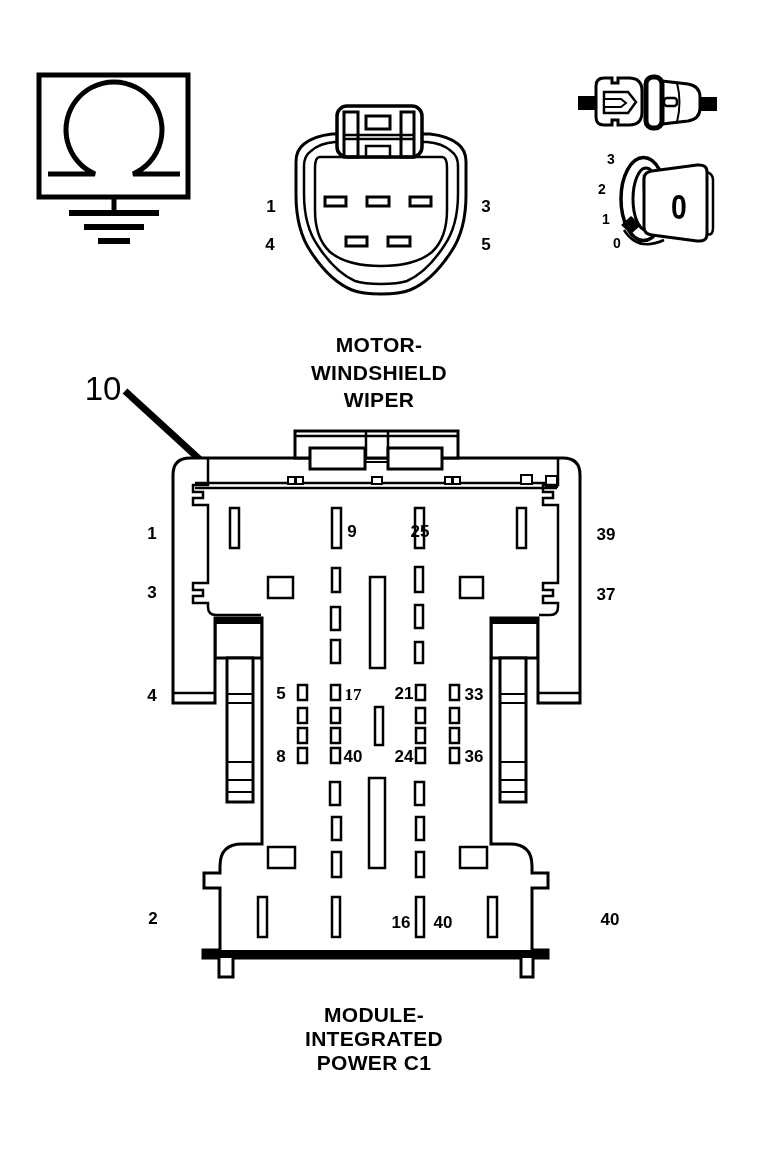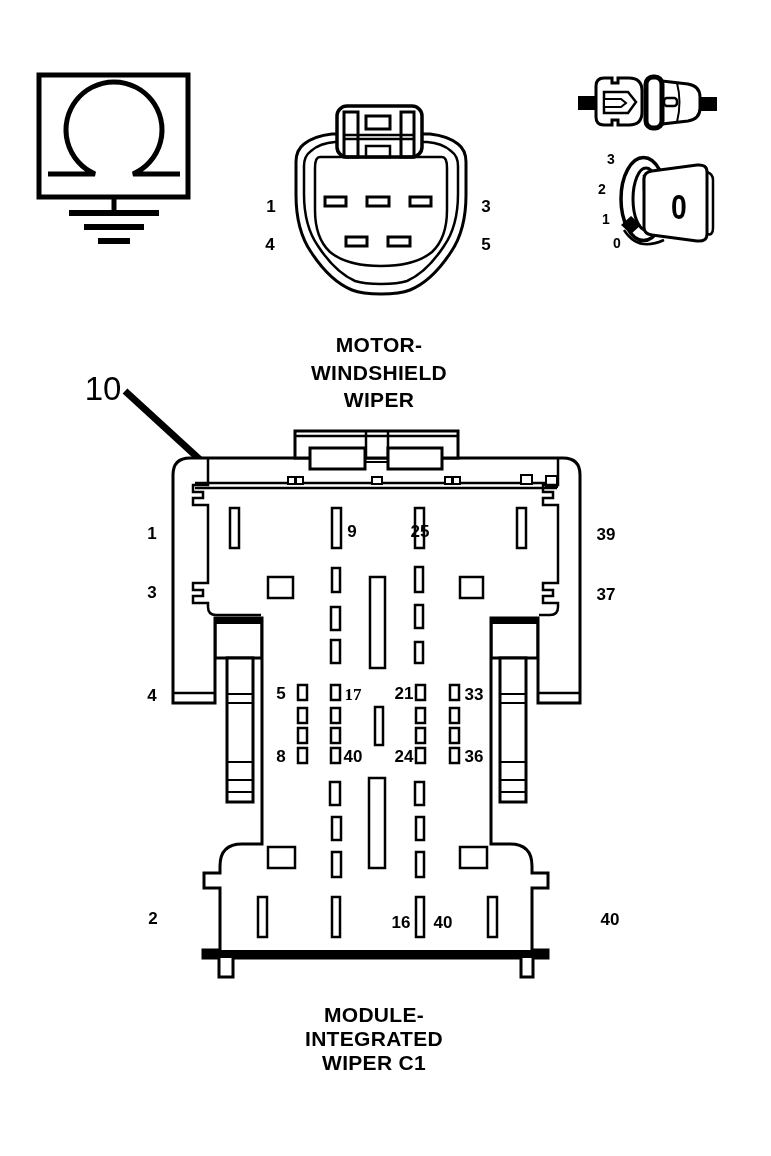--- a/index.html
+++ b/index.html
@@ -226,15 +226,15 @@
   <div class="lbl" style="left:474px;top:694px;">33</div>
   <div class="lbl" style="left:281px;top:756px;">8</div>
   <div class="lbl" style="left:353px;top:756px;">40</div>
   <div class="lbl" style="left:404px;top:756px;">24</div>
   <div class="lbl" style="left:474px;top:756px;">36</div>
   <div class="lbl" style="left:360px;top:922px;margin-left:41px;">16</div>
   <div class="lbl" style="left:443px;top:922px;">40</div>
 
   <div class="title" style="left:374px;top:1014px;">MODULE-</div>
   <div class="title" style="left:374px;top:1038px;">INTEGRATED</div>
-  <div class="title" style="left:374px;top:1062px;">WIPER C1</div>
+  <div class="title" style="left:374px;top:1062px;">POWER C1</div>
 
 </div>
 
 </body></html>

